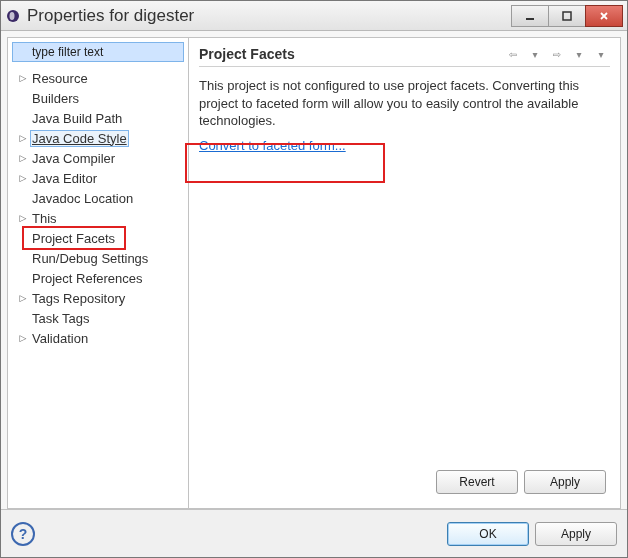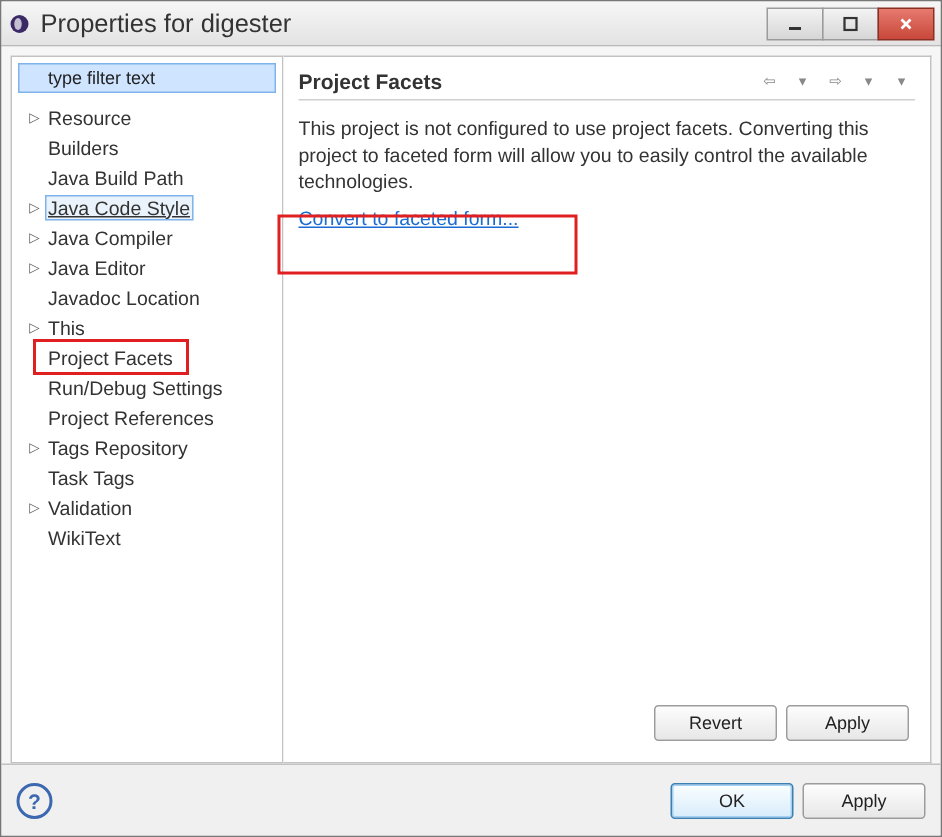--- a/index.html
+++ b/index.html
@@ -128,24 +128,20 @@
               <span class="tree-label">Tags Repository</span>
             </div>
             <div class="tree-item">
               <span class="tw empty">▷</span>
               <span class="tree-label">Task Tags</span>
             </div>
             <div class="tree-item">
               <span class="tw">▷</span>
               <span class="tree-label">Validation</span>
             </div>
-            <div class="tree-item">
-              <span class="tw empty">▷</span>
-              <span class="tree-label">WikiText</span>
-            </div>
           </div>
       </div>
     </div>
 
     <div class="mainpane">
       <div class="mainhead">
         <span class="mainhead-title">Project Facets</span>
         <div class="navbtns">
           <span class="navbtn">⇦</span>
           <span class="navbtn">▾</span>

